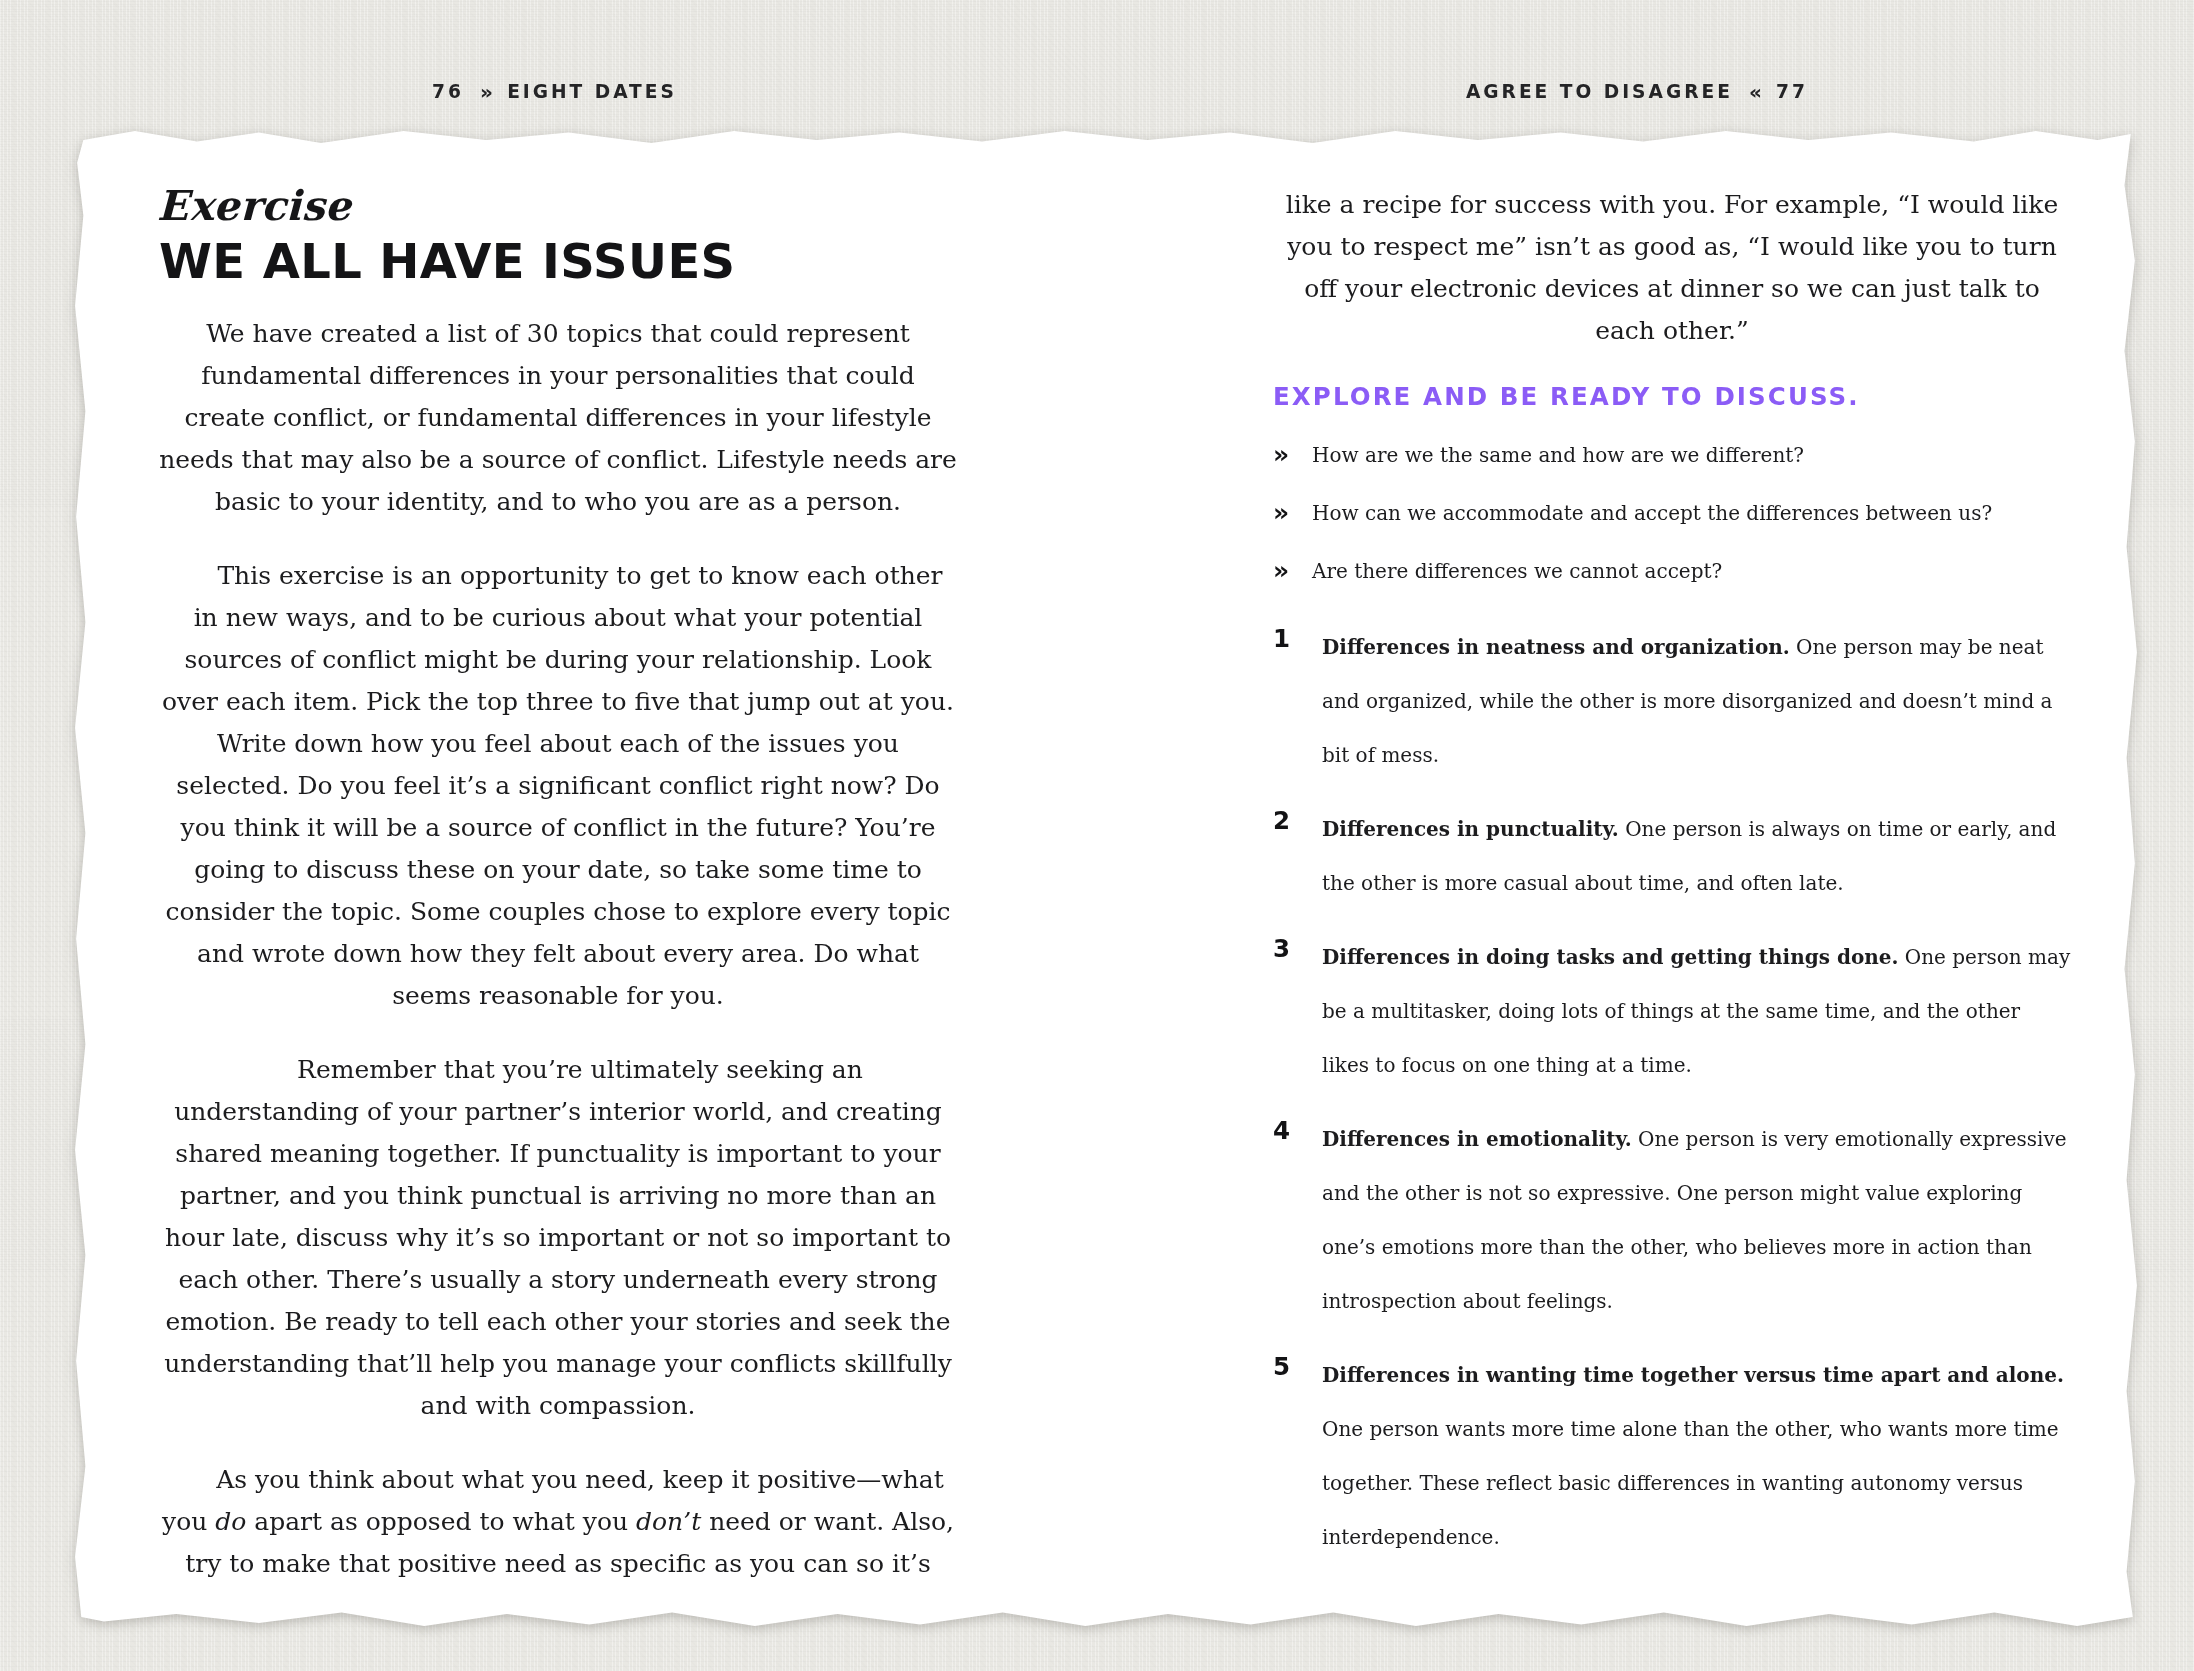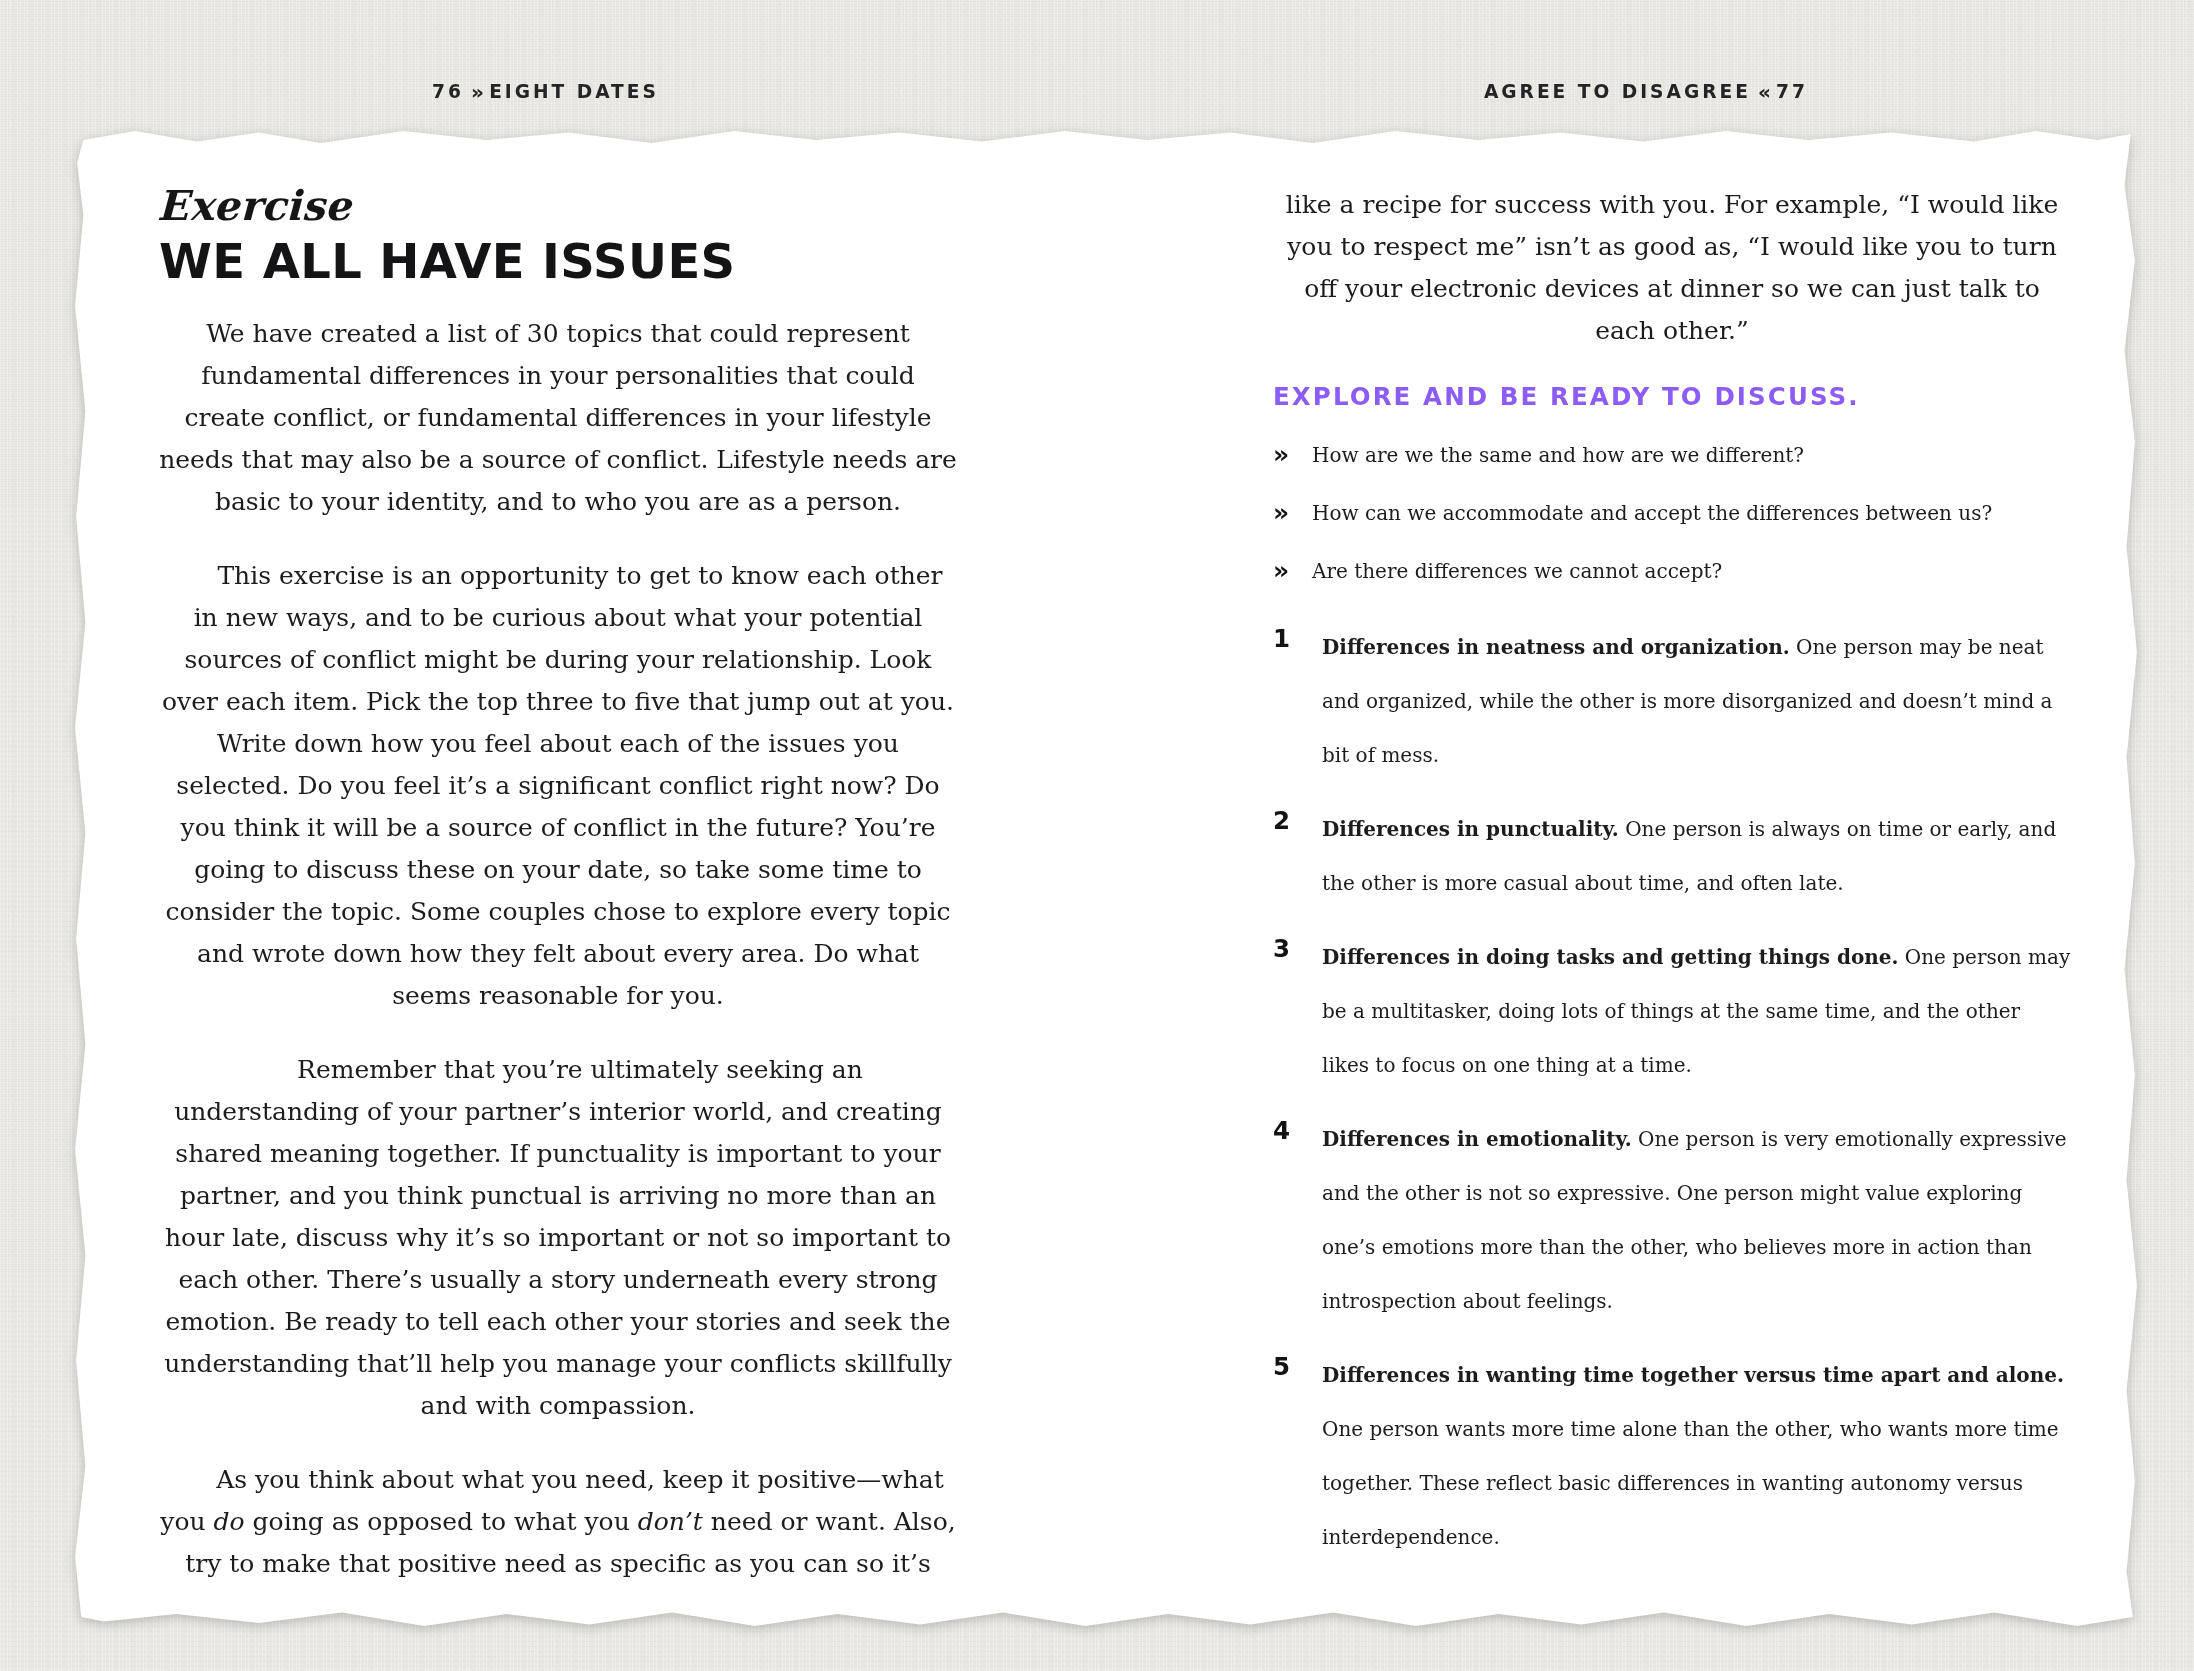--- a/index.html
+++ b/index.html
@@ -30,21 +30,21 @@
     display: flex;
     justify-content: space-between;
     padding-left: 432px;
     padding-right: 386px;
     font-family: "DejaVu Sans", sans-serif;
     font-size: 18.6px;
     font-weight: bold;
     letter-spacing: 3px;
     color: #242426;
   }
-  .running-head { display: flex; align-items: baseline; gap: 7px; white-space: nowrap; }
+  .running-head { display: flex; align-items: baseline; gap: 16px; white-space: nowrap; }
   .rh-arrow { letter-spacing: -1.7px; font-size: 20px; position: relative; top: 0.8px; }
 
   
   .page-shadow {
     position: absolute;
     top: 125px;
     left: 73px;
     width: 2066px;
     height: 1507px;
     filter: drop-shadow(0 3.4px 5.9px rgba(60,58,52,0.28));
@@ -173,21 +173,21 @@
 
 <div class="page-shadow">
   <div class="page">
 
     <div class="col-left">
       <div class="kicker">Exercise</div>
       <h1 class="exercise-title">WE ALL HAVE ISSUES</h1>
       <p class="body">We have created a list of 30 topics that could represent fundamental differences in your personalities that could create conflict, or fundamental differences in your lifestyle needs that may also be a source of conflict. Lifestyle needs are basic to your identity, and to who you are as a person.</p>
       <p class="body indent">This exercise is an opportunity to get to know each other in new ways, and to be curious about what your potential sources of conflict might be during your relationship. Look over each item. Pick the top three to five that jump out at you. Write down how you feel about each of the issues you selected. Do you feel it’s a significant conflict right now? Do you think it will be a source of conflict in the future? You’re going to discuss these on your date, so take some time to consider the topic. Some couples chose to explore every topic and wrote down how they felt about every area. Do what seems reasonable for you.</p>
       <p class="body indent">Remember that you’re ultimately seeking an understanding of your partner’s interior world, and creating shared meaning together. If punctuality is important to your partner, and you think punctual is arriving no more than an hour late, discuss why it’s so important or not so important to each other. There’s usually a story underneath every strong emotion. Be ready to tell each other your stories and seek the understanding that’ll help you manage your conflicts skillfully and with compassion.</p>
-      <p class="body indent"><span>As you think about what you need, keep it positive—what you </span><em>do</em><span> going as opposed to what you </span><em>don’t</em><span> need or want. Also, try to make that positive need as specific as you can so it’s</span></p>
+      <p class="body indent"><span>As you think about what you need, keep it positive—what you </span><em>do</em><span> apart as opposed to what you </span><em>don’t</em><span> need or want. Also, try to make that positive need as specific as you can so it’s</span></p>
     </div>
 
     <div class="col-right">
       <p class="body">like a recipe for success with you. For example, “I would like you to respect me” isn’t as good as, “I would like you to turn off your electronic devices at dinner so we can just talk to each other.”</p>
 
       <h2 class="section-heading">EXPLORE AND BE READY TO DISCUSS.</h2>
 
       <div class="bullet-row">
         <span class="bullet-arrow">»</span>
         <span class="bullet-text">How are we the same and how are we different?</span>

